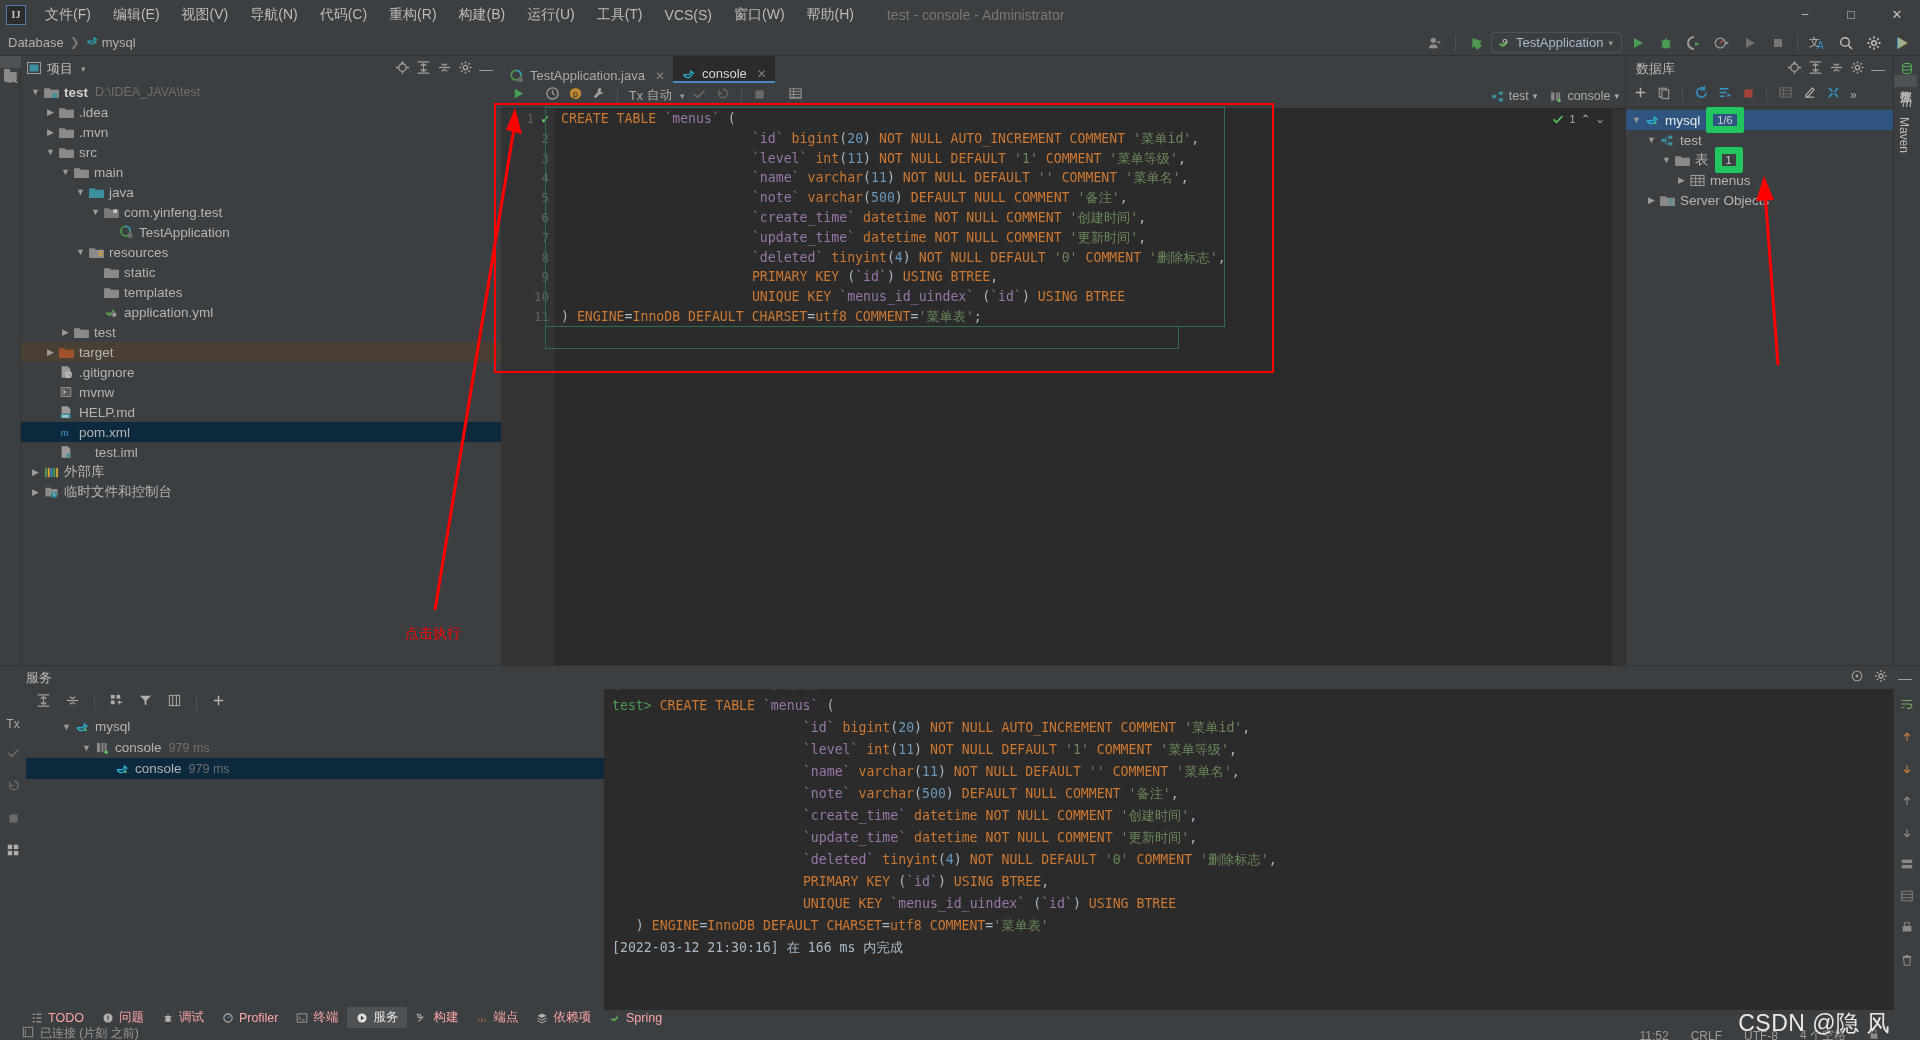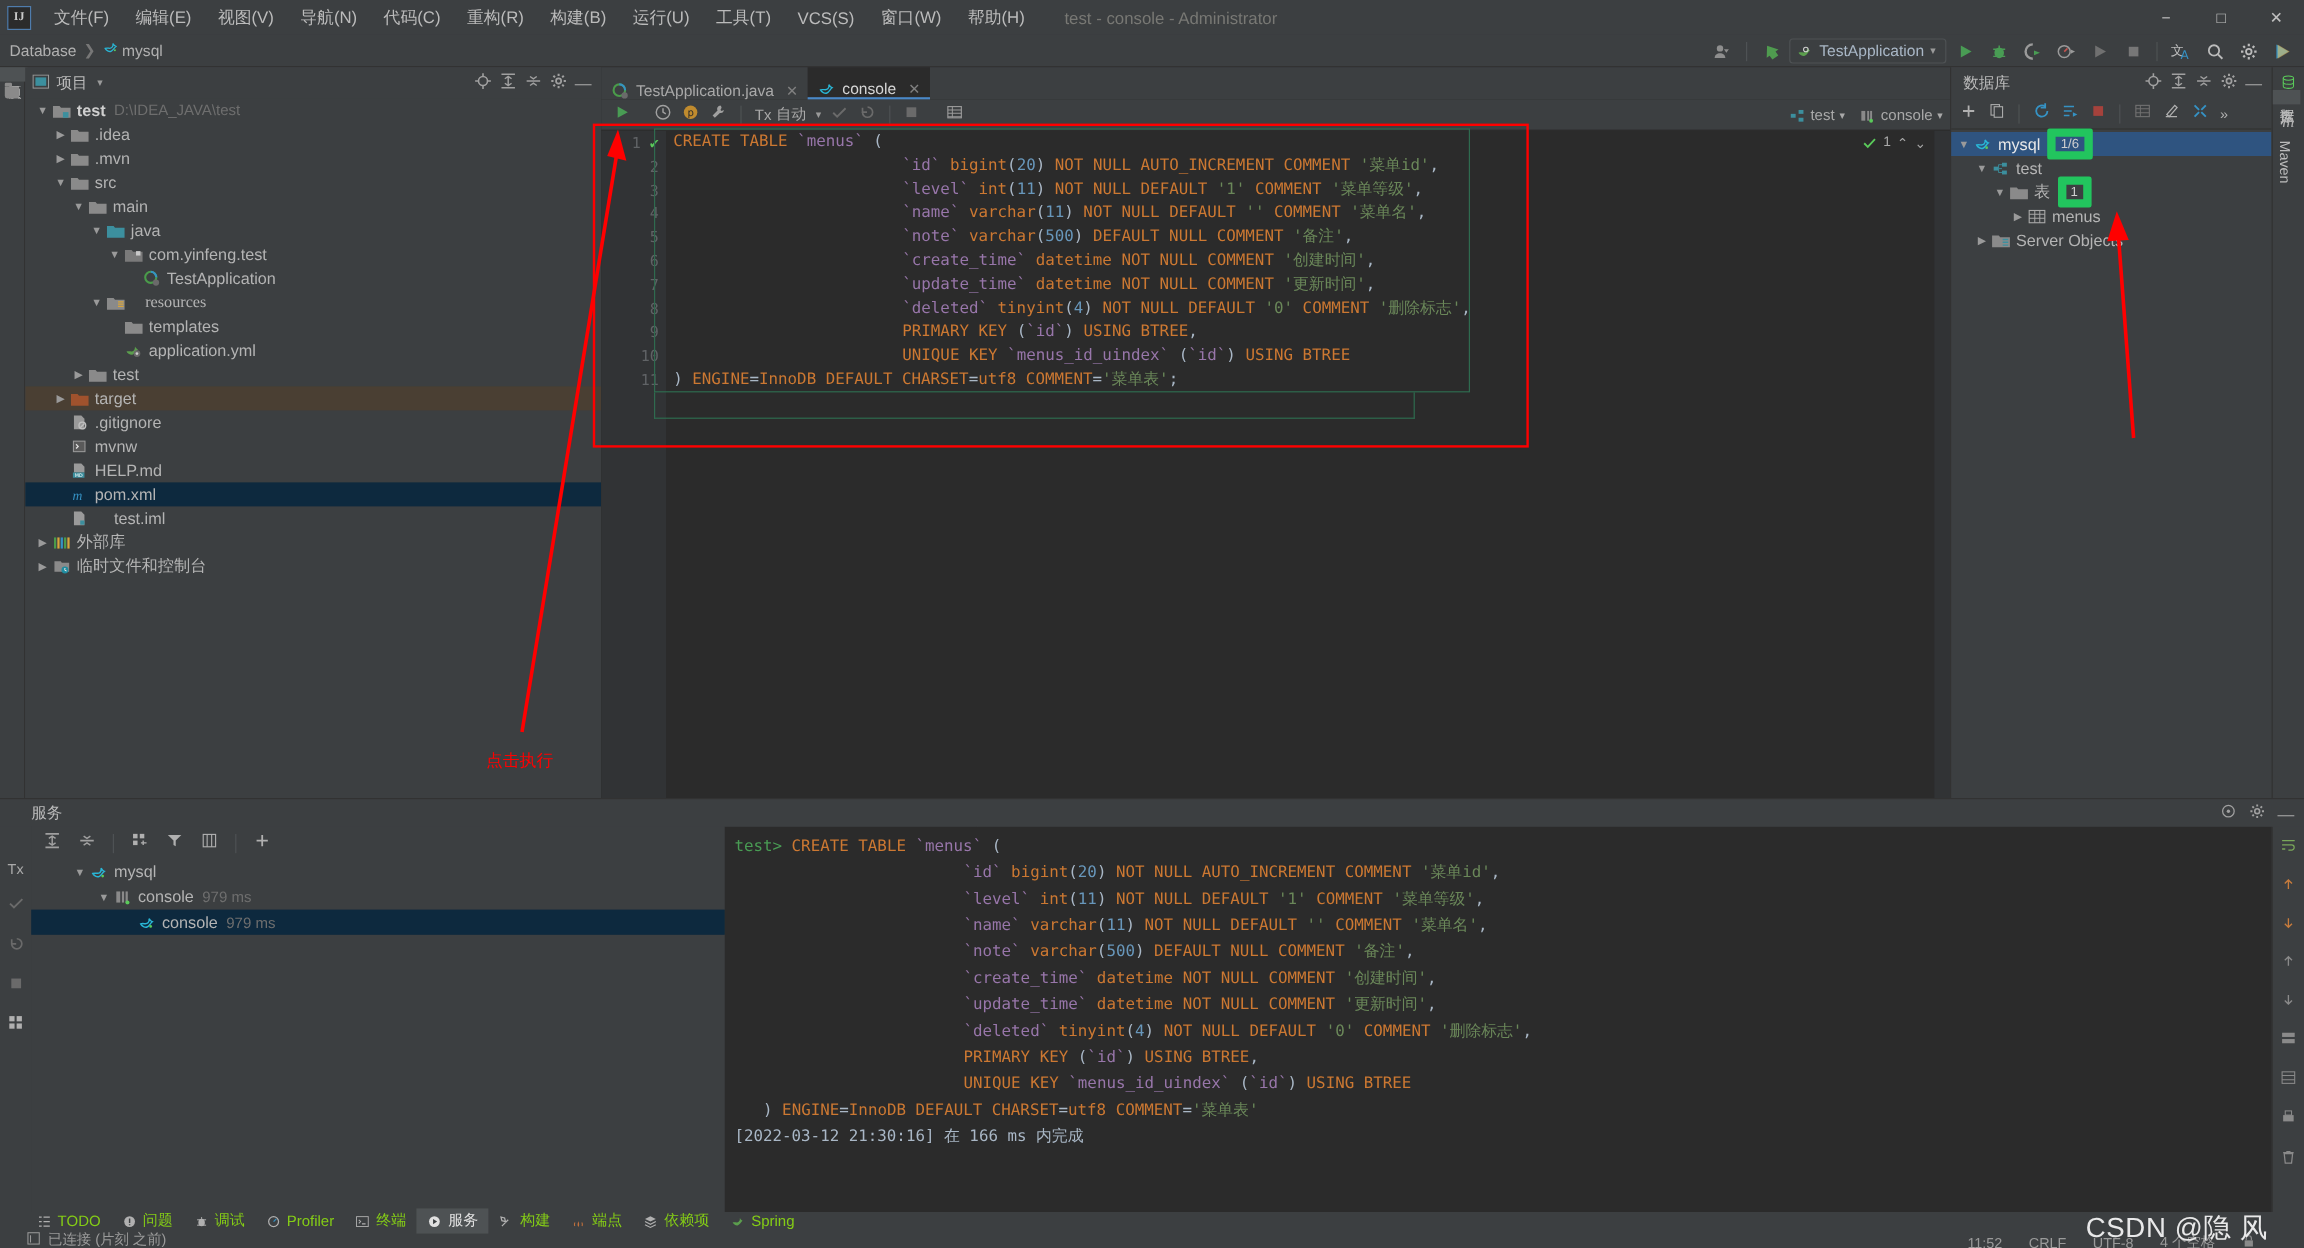--- a/index.html
+++ b/index.html
@@ -133,21 +133,21 @@
     font-family:"DejaVu Sans Mono","Liberation Mono",monospace;
     font-size:13.2px; line-height:22px; white-space:pre; color:#a9b7c6;
     padding: 2px 0 0 8px;
   }
   .out-prompt { color:#499c54;}
   .svc-right-strip { width:27px; background:#3c3f41; border-left:1px solid #323232; display:flex; flex-direction:column; align-items:center; padding-top:8px; gap:14px;}
 
   
   .statusbar { position:absolute; left:0; top:1010px; width:1920px; height:30px; background:#3c3f41;}
   .tool-tabs { position:absolute; left:0; top:1008px; width:1920px; height:19px; display:flex; align-items:center; padding-left:22px; gap:0px;}
-  .tt { display:flex; align-items:center; gap:5px; font-size:12.5px; color:#84cc16; padding:2px 9px; white-space:nowrap;}
+  .tt { display:flex; align-items:center; gap:5px; font-size:12.5px; color:#fca5a5; padding:2px 9px; white-space:nowrap;}
   .tt.sel { background:#4e5254; color:#e0e0e0;}
   .status-line { position:absolute; left:0; top:1027px; width:1920px; height:13px; display:flex; align-items:center; padding-left:22px; font-size:12px; color:#9a9a9a;}
   .status-right { position:absolute; right:40px; top:1027px; display:flex; align-items:center; gap:22px; font-size:12px; color:#9a9a9a;}
 
   
   .anno-text { position:absolute; color:#ff0000; font-size:14px; font-family:"Liberation Sans",sans-serif;}
   svg.anno { position:absolute; pointer-events:none; }
   .watermark { position:absolute; right:30px; top:1008px; font-size:23px; color:#f2f2f2; font-family:"Liberation Sans",sans-serif; opacity:.95; letter-spacing:.5px;}
 </style>
 </head>
@@ -401,21 +401,31 @@
         </div>
         <div class="trow">
           <span style="flex: 0 0 53px;"></span>
           <span class="arrow">▼</span>
           <span class="ic">
             <svg width="15" height="13" viewBox="0 0 16 14">
               <path d="M0 2.5h6l1.3 1.5H16V13H0z" fill="#8a8a8a"></path>
               <path d="M10 6h5M10 8h5M10 10h5" stroke="#d8a53c" stroke-width="1.1"></path>
             </svg>
           </span>
-          <span style="margin-left: 16px; font-family: Liberation Serif, serif;">resources</span>
+          <span style="margin-left: 4px;">resources</span>
+        </div>
+        <div class="trow">
+          <span style="flex: 0 0 68px;"></span>
+          <span class="arrow"></span>
+          <span class="ic">
+            <svg width="15" height="13" viewBox="0 0 16 14">
+              <path d="M0 2.5h6l1.3 1.5H16V13H0z" fill="#8a8a8a"></path>
+            </svg>
+          </span>
+          <span style="margin-left: 4px;">static</span>
         </div>
         <div class="trow">
           <span style="flex: 0 0 68px;"></span>
           <span class="arrow"></span>
           <span class="ic">
             <svg width="15" height="13" viewBox="0 0 16 14">
               <path d="M0 2.5h6l1.3 1.5H16V13H0z" fill="#8a8a8a"></path>
             </svg>
           </span>
           <span style="margin-left: 4px;">templates</span>

